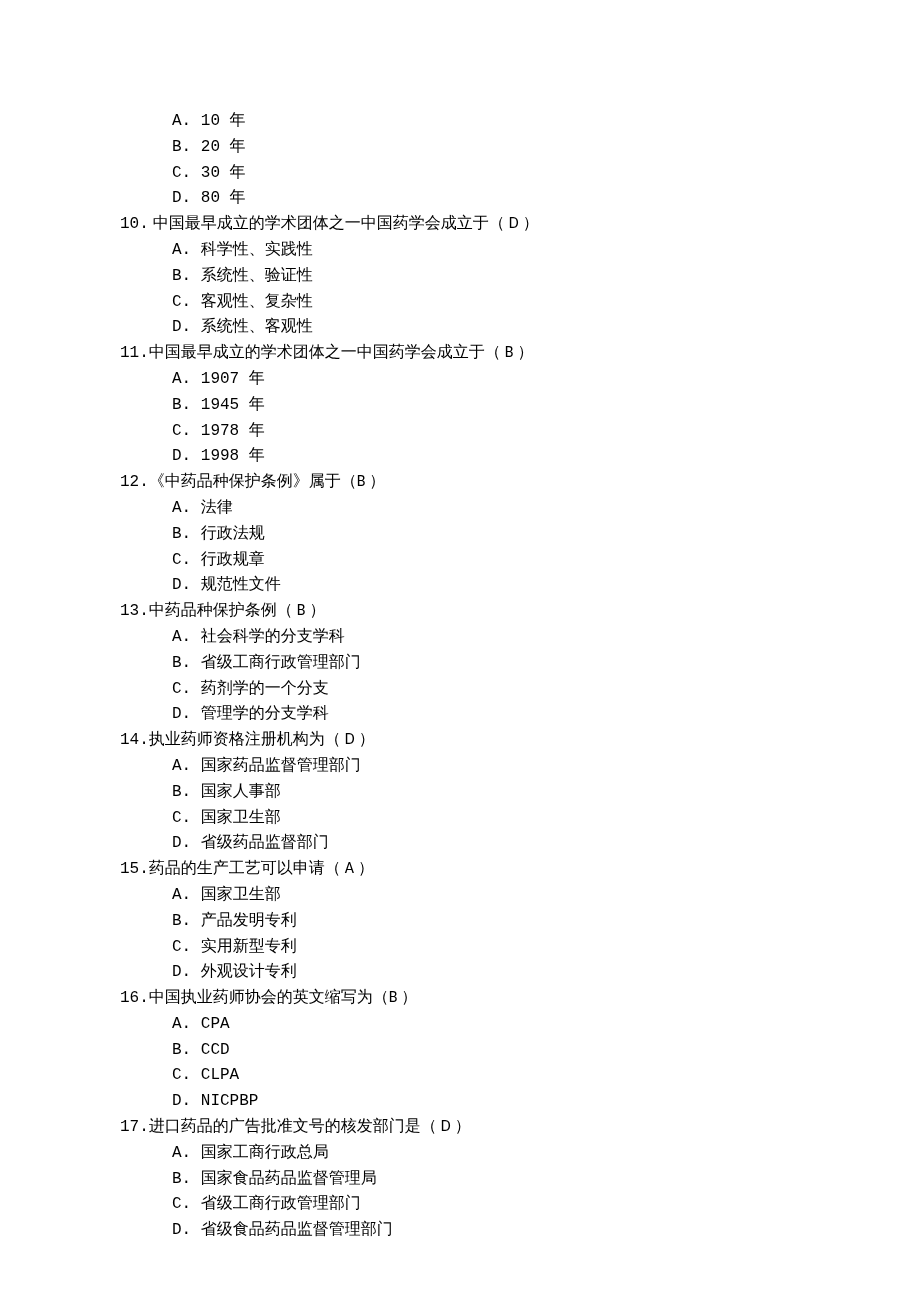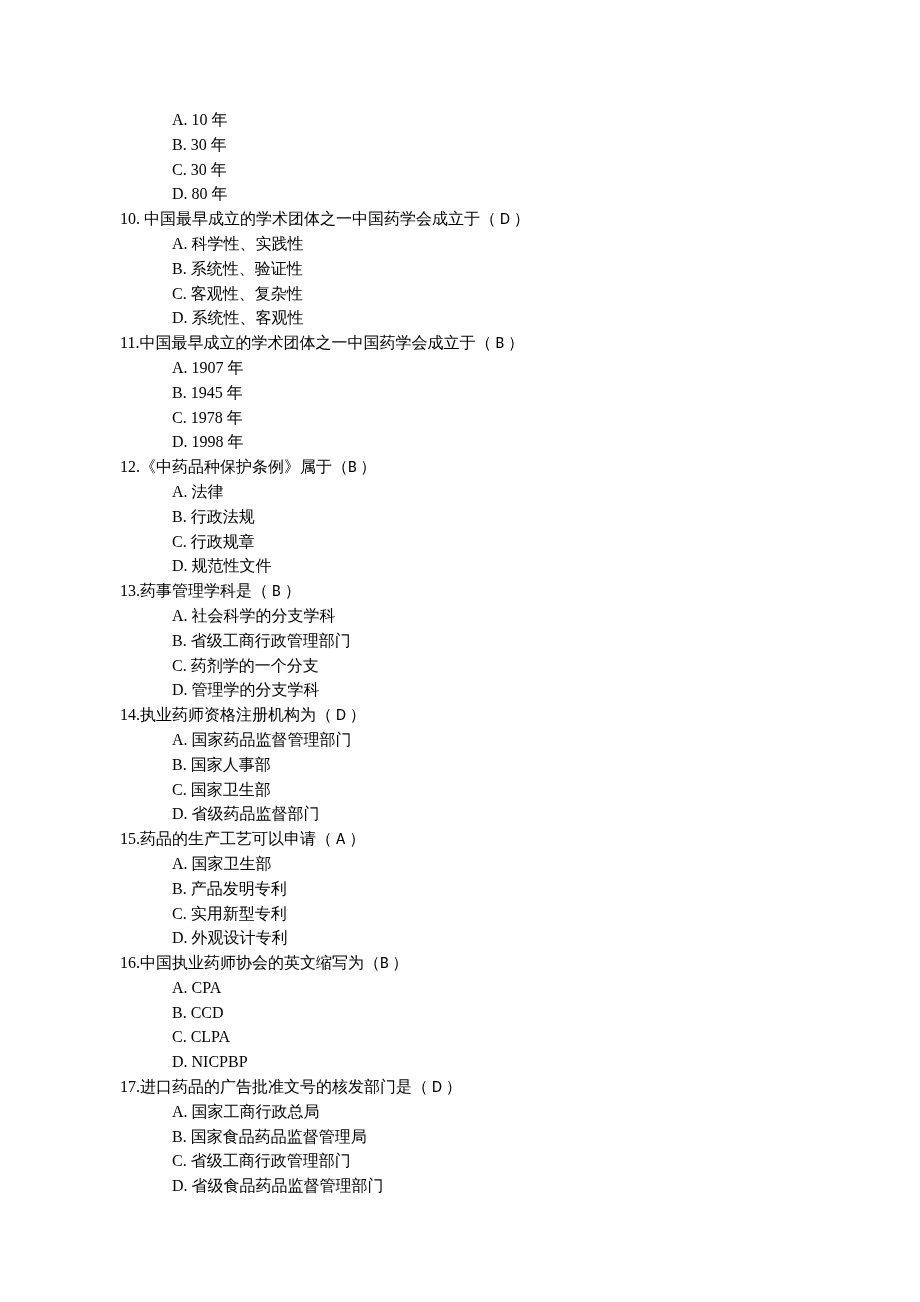--- a/index.html
+++ b/index.html
@@ -18,40 +18,40 @@
     padding-right: 40px;
     padding-bottom: 60px;
   }
   .option {
     padding-left: 52px;
   }
   .question {
     padding-left: 0;
   }
   .lbl {
-    font-family: Liberation Serif, serif;
+    font-family: Liberation Mono, monospace;
     display: inline;
   }
   .cn {
     font-family: "SimSun", "宋体", serif;
   }
   .ans {
     font-family: "Calibri", "Arial", sans-serif;
   }
 </style>
 </head>
 <body>
 
 <div>
 
   <div class="option">
     <span class="lbl">A. 10 </span><span class="cn">年</span>
   </div>
   <div class="option">
-    <span class="lbl">B. 30 </span><span class="cn">年</span>
+    <span class="lbl">B. 20 </span><span class="cn">年</span>
   </div>
   <div class="option">
     <span class="lbl">C. 30 </span><span class="cn">年</span>
   </div>
   <div class="option">
     <span class="lbl">D. 80 </span><span class="cn">年</span>
   </div>
 
   <div class="question">
     <span class="lbl">10.</span><span> </span><span class="cn">中国最早成立的学术团体之一中国药学会成立于（   </span><span class="ans">D</span><span class="cn">       ）</span>
@@ -71,21 +71,21 @@
 
   <div class="question">
     <span class="lbl">12.</span><span class="cn">《中药品种保护条例》属于（</span><span class="ans">B </span><span class="cn">）</span>
   </div>
   <div class="option"><span class="lbl">A. </span><span class="cn">法律</span></div>
   <div class="option"><span class="lbl">B. </span><span class="cn">行政法规</span></div>
   <div class="option"><span class="lbl">C. </span><span class="cn">行政规章</span></div>
   <div class="option"><span class="lbl">D. </span><span class="cn">规范性文件</span></div>
 
   <div class="question">
-    <span class="lbl">13.</span><span class="cn">药事管理学科是（   </span><span class="ans">B</span><span class="cn">        ）</span>
+    <span class="lbl">13.</span><span class="cn">中药品种保护条例（   </span><span class="ans">B</span><span class="cn">        ）</span>
   </div>
   <div class="option"><span class="lbl">A. </span><span class="cn">社会科学的分支学科</span></div>
   <div class="option"><span class="lbl">B. </span><span class="cn">省级工商行政管理部门</span></div>
   <div class="option"><span class="lbl">C. </span><span class="cn">药剂学的一个分支</span></div>
   <div class="option"><span class="lbl">D. </span><span class="cn">管理学的分支学科</span></div>
 
   <div class="question">
     <span class="lbl">14.</span><span class="cn">执业药师资格注册机构为（   </span><span class="ans">D</span><span class="cn">        ）</span>
   </div>
   <div class="option"><span class="lbl">A. </span><span class="cn">国家药品监督管理部门</span></div>

